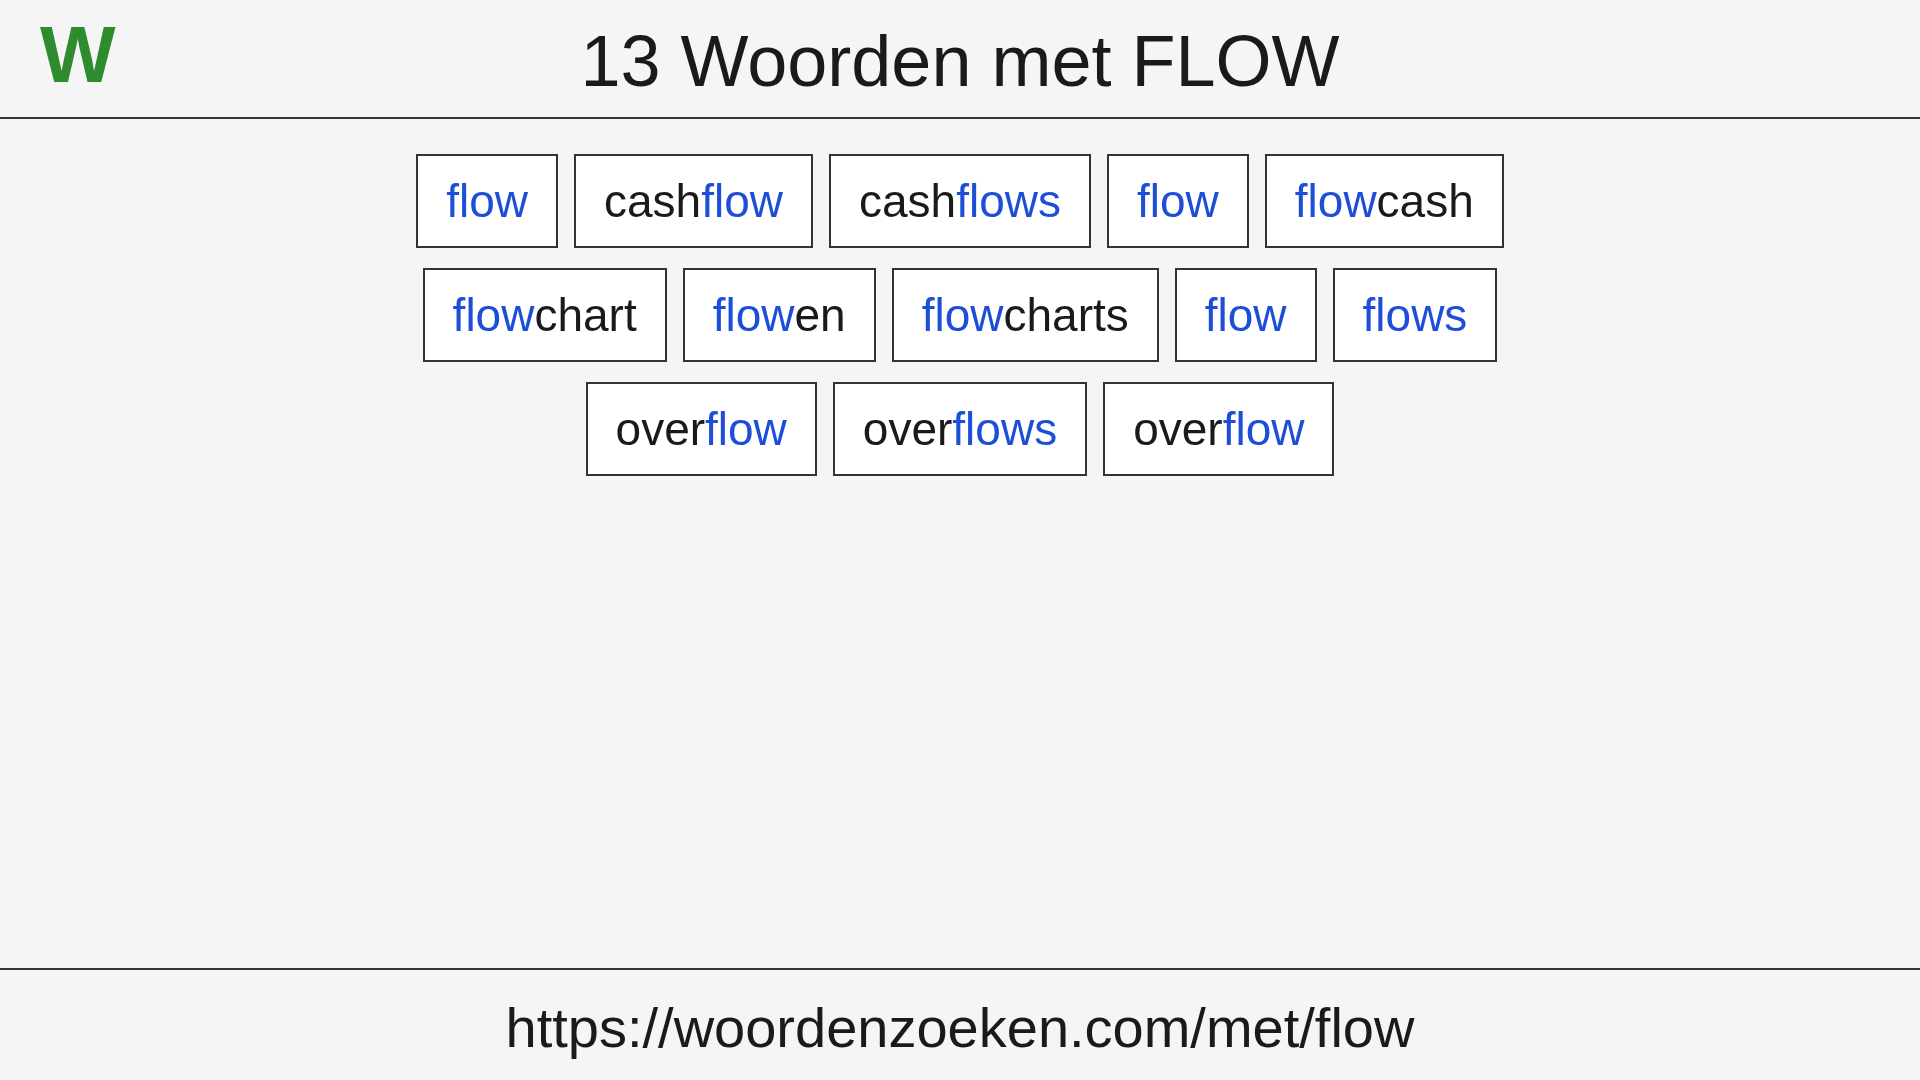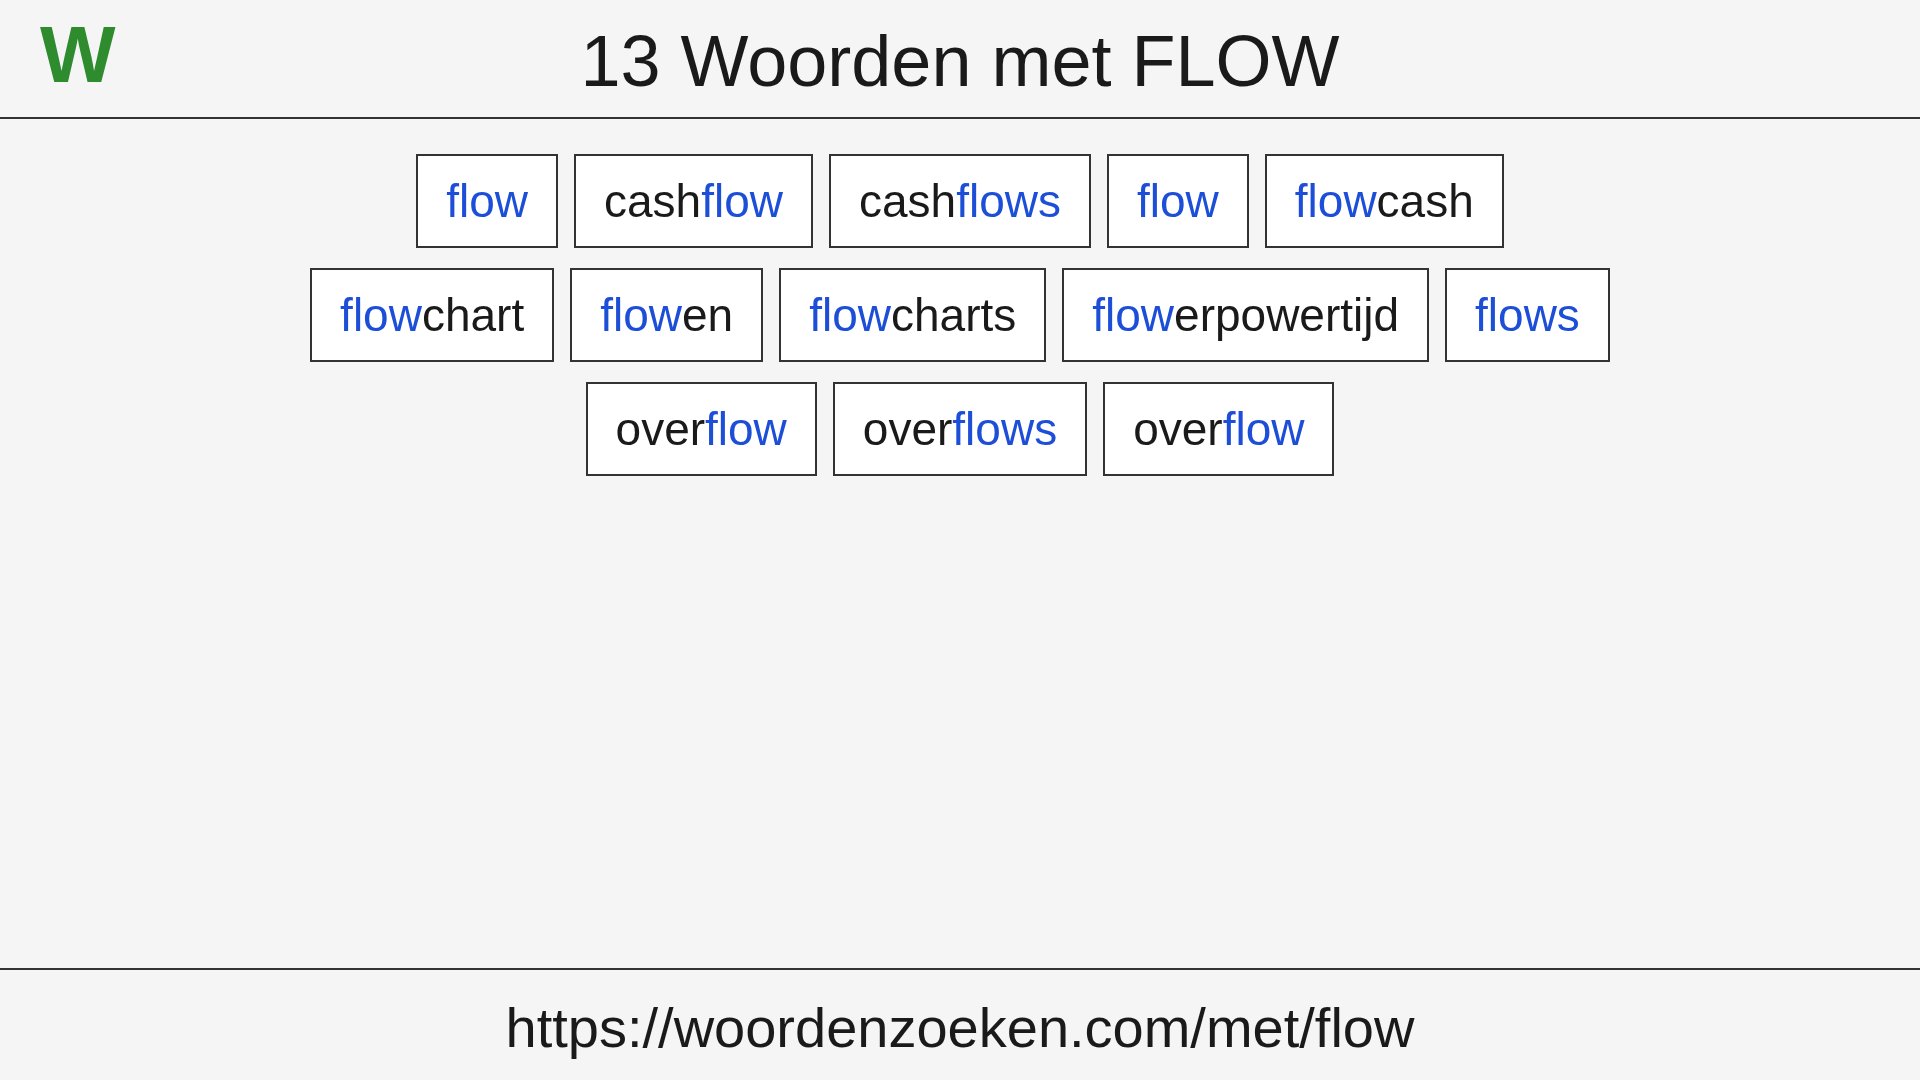--- a/index.html
+++ b/index.html
@@ -137,21 +137,20 @@
     <div class="word-box">
       <span class="highlight">flow</span>
         <span class="normal">en</span>
     </div>
     <div class="word-box">
       <span class="highlight">flow</span>
         <span class="normal">charts</span>
     </div>
     <div class="word-box">
       <span class="highlight">flow</span>
-        <span class="normal">erpowertijd</span>
     </div>
     <div class="word-box">
       <span class="highlight">flows</span>
     </div>
   </div>
 
   <div class="word-row">
     <div class="word-box">
       <span class="normal">over</span>
         <span class="highlight">flow</span>

